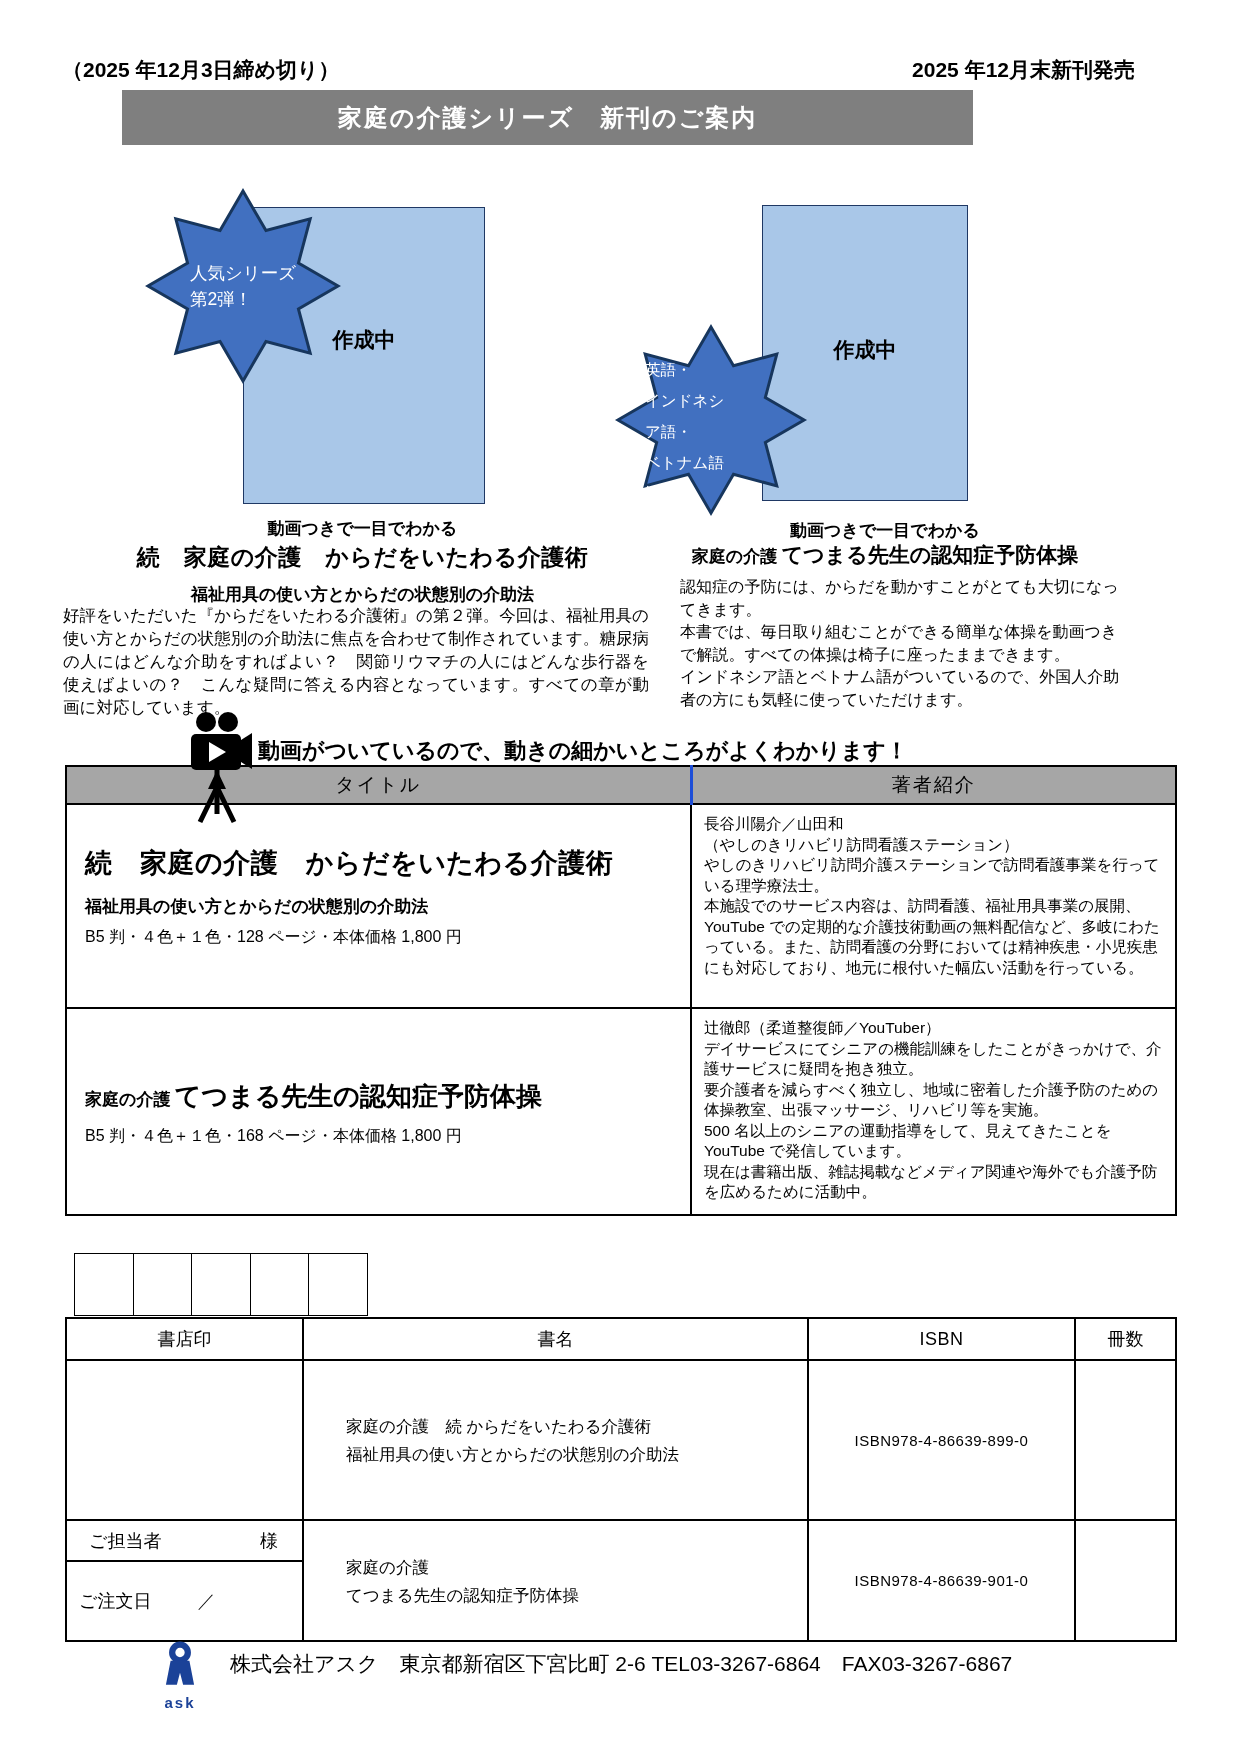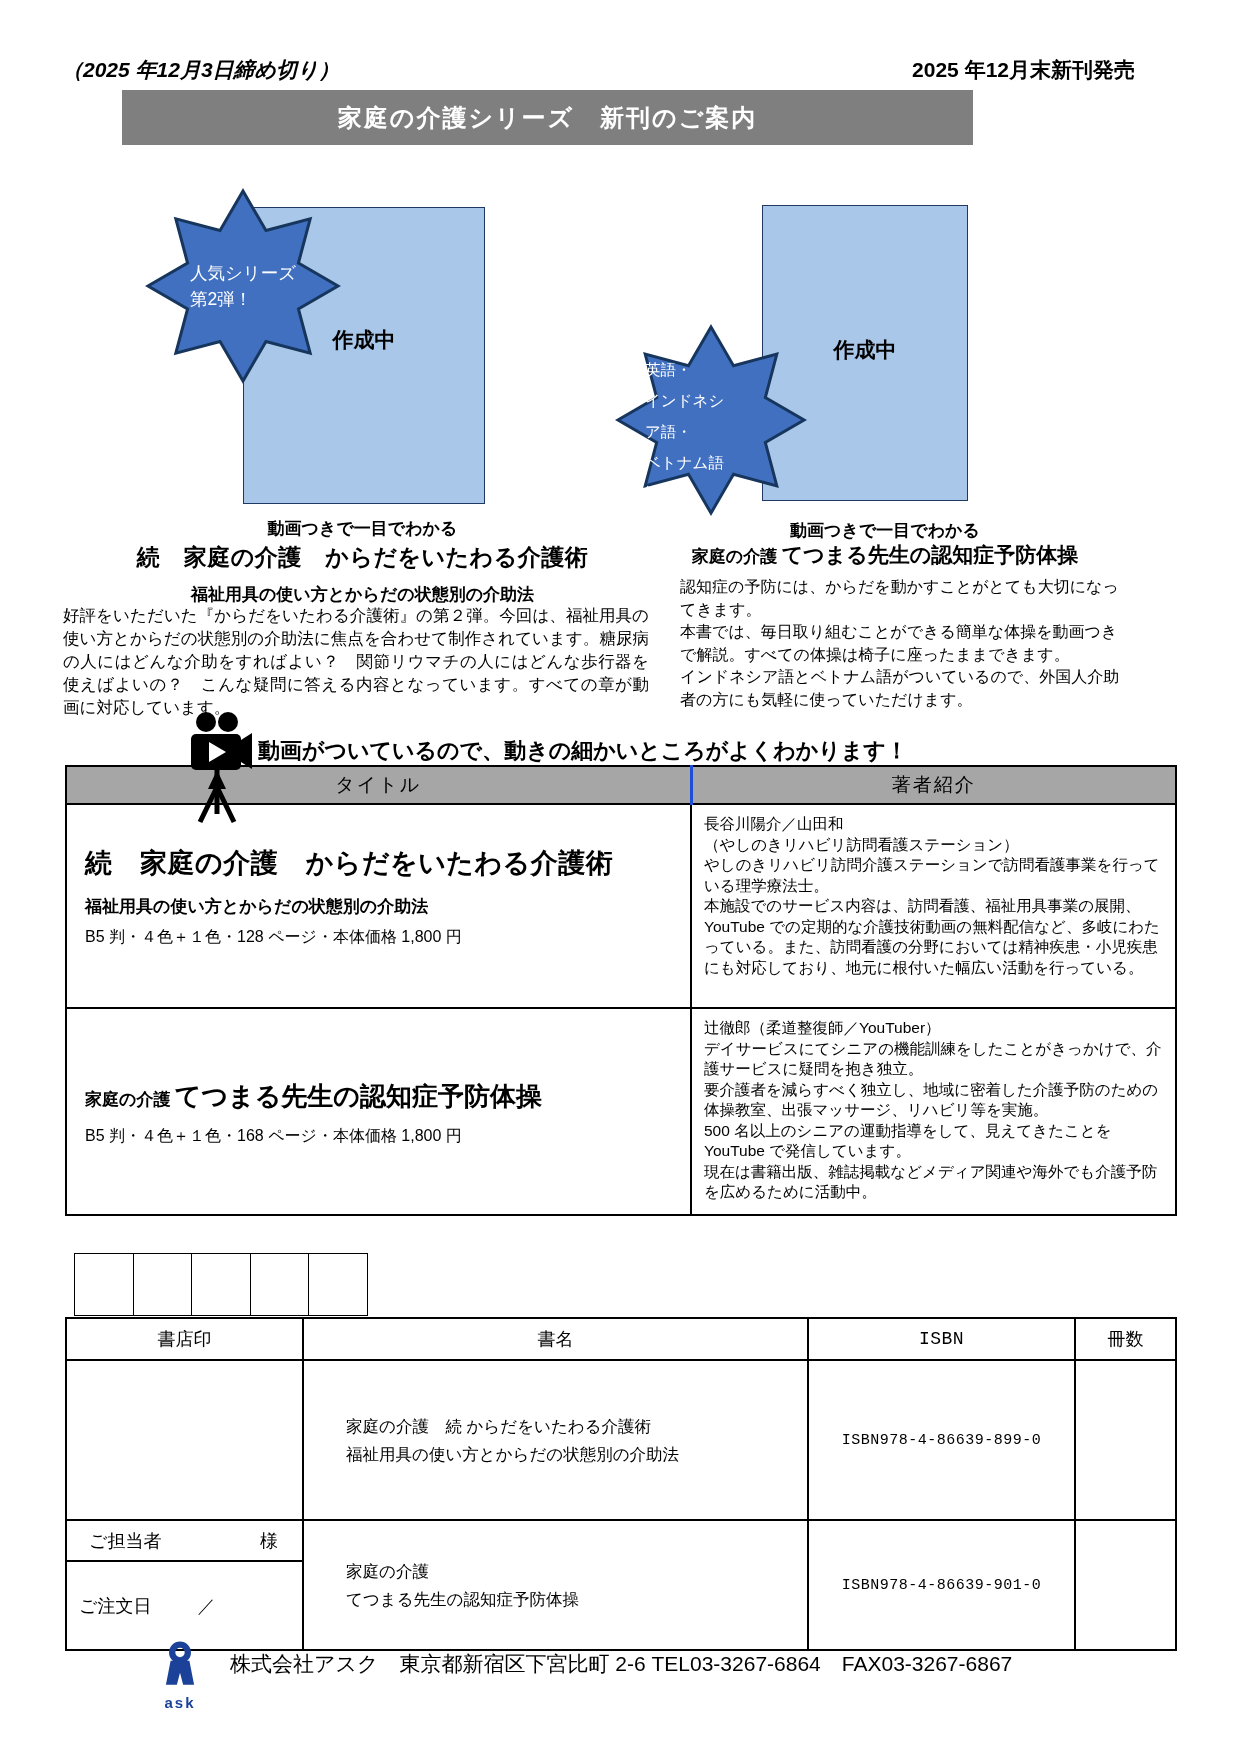--- a/index.html
+++ b/index.html
@@ -6,21 +6,21 @@
   body { background:#e8e8e8; }
   .page {
     position:relative; width:1241px; height:1755px; margin:0 auto;
     background:#ffffff; overflow:hidden; color:#000;
     font-family:"Liberation Sans","DejaVu Sans",sans-serif;
   }
   .abs { position:absolute; }
   .preline { white-space:pre-line; }
 
   
-  .deadline-note { left:62px; top:56px; font-size:21px; font-weight:bold;font-style:italic; }
+  .deadline-note { left:62px; top:56px; font-size:21px; font-weight:bold; }
   .release-note  { right:106px; top:56px; font-size:21px; font-weight:bold; }
   .banner {
     left:122px; top:90px; width:851px; height:55px; background:#7f7f7f;
     color:#fff; font-size:24px; font-weight:bold; letter-spacing:2px;
     display:flex; align-items:center; justify-content:center;
   }
 
   
   .cover { background:#a9c7e8; border:1.5px solid #1f3864; }
   .cover-left  { left:243px; top:207px; width:242px; height:297px; }
@@ -85,24 +85,24 @@
   
   .stamp-row { left:74px; top:1253px; display:flex; }
   .stamp-box { width:60px; height:63px; border:1.5px solid #000; background:#fff; margin-left:-1.5px; }
   .stamp-box:first-child { margin-left:0; }
 
   
   .otable-wrap { left:65px; top:1317px; width:1110px; }
   .otable td, .otable th { border:2px solid #000; vertical-align:middle; background:#fff; }
   .otable th { height:42px; font-size:18px; font-weight:normal; text-align:center; }
   .o-book { padding-left:42px; font-size:16.5px; line-height:28px; }
-  .o-isbn { text-align:center; font-family:Liberation Mono, monospace; font-size:15px; letter-spacing:0.5px; }
+  .o-isbn { text-align:center; font-family:Liberation Sans, sans-serif; font-size:15px; letter-spacing:0.5px; }
   .o-row1 td { height:160px; }
   .o-contact { height:41px;padding-left:10px; }
-  .o-date { height:89px; }
+  .o-date { height:80px; }
   .contact-inner { display:flex; justify-content:space-between; padding:0 24px 0 12px; font-size:18px; }
   .date-inner { display:flex; padding-left:12px; font-size:18px; }
   .date-sep { margin-left:46px; }
 
   
   .footer-logo { left:152px; top:1641px; width:56px; text-align:center; }
   .ask-label { color:#1b4298; font-weight:bold; font-size:15px; letter-spacing:2px; margin-top:1px; }
   .company-line { left:230px; top:1650px; font-size:21px; }
 </style>
 </head>

